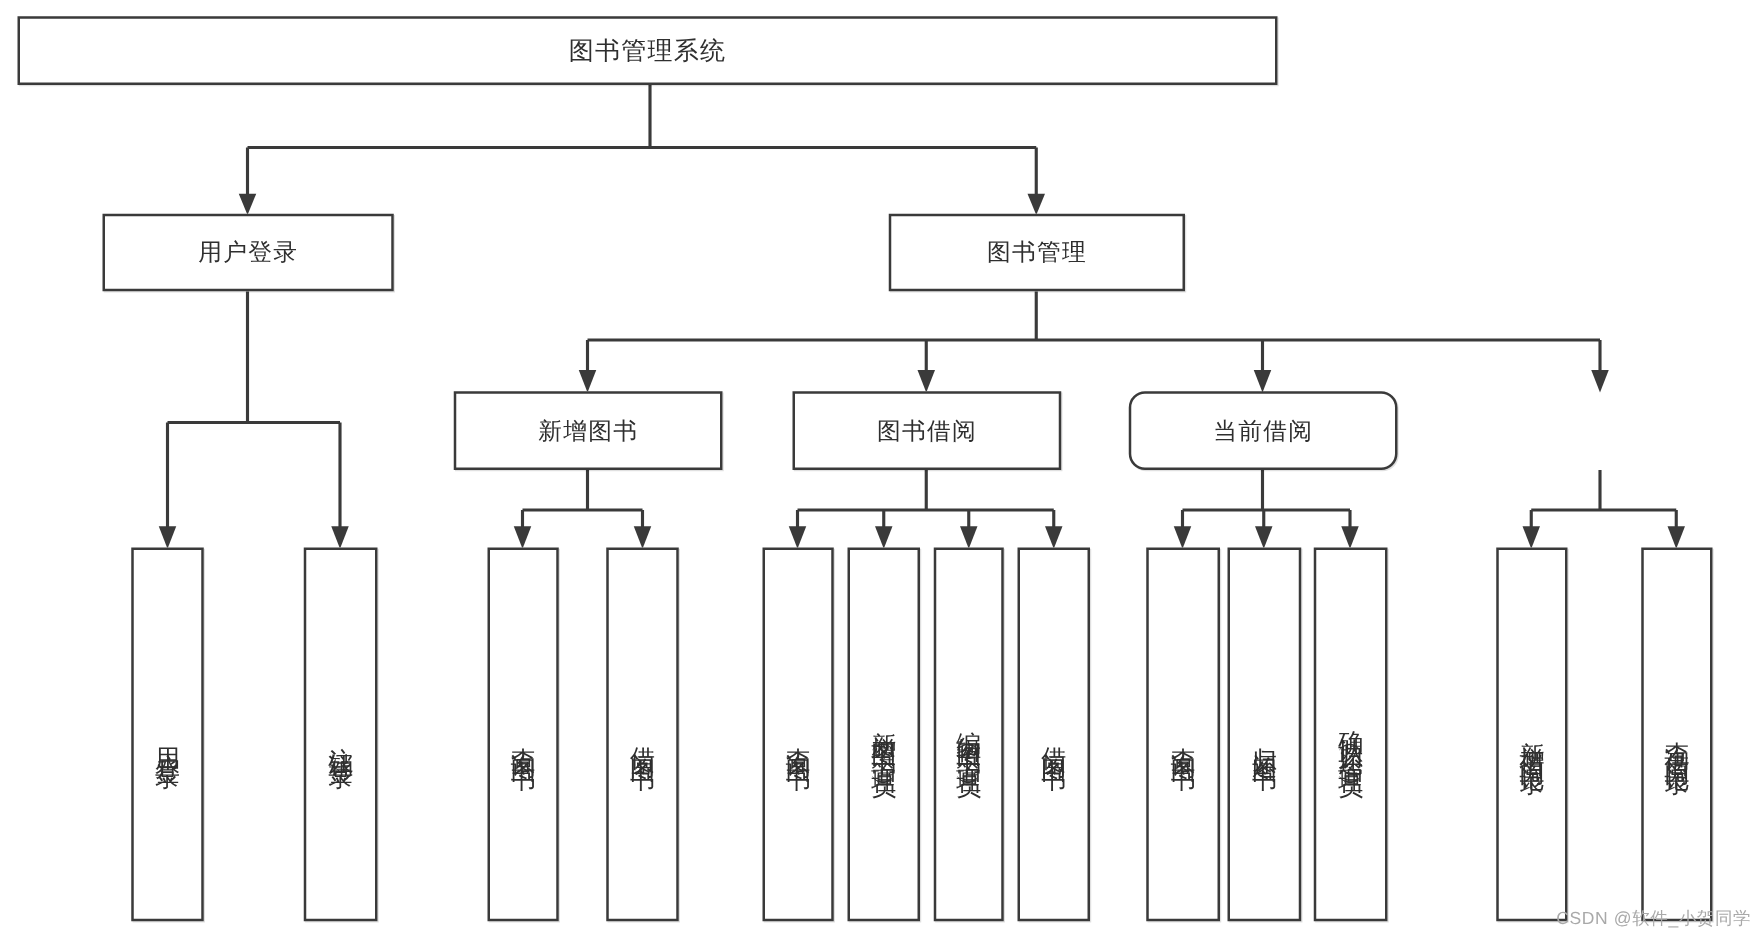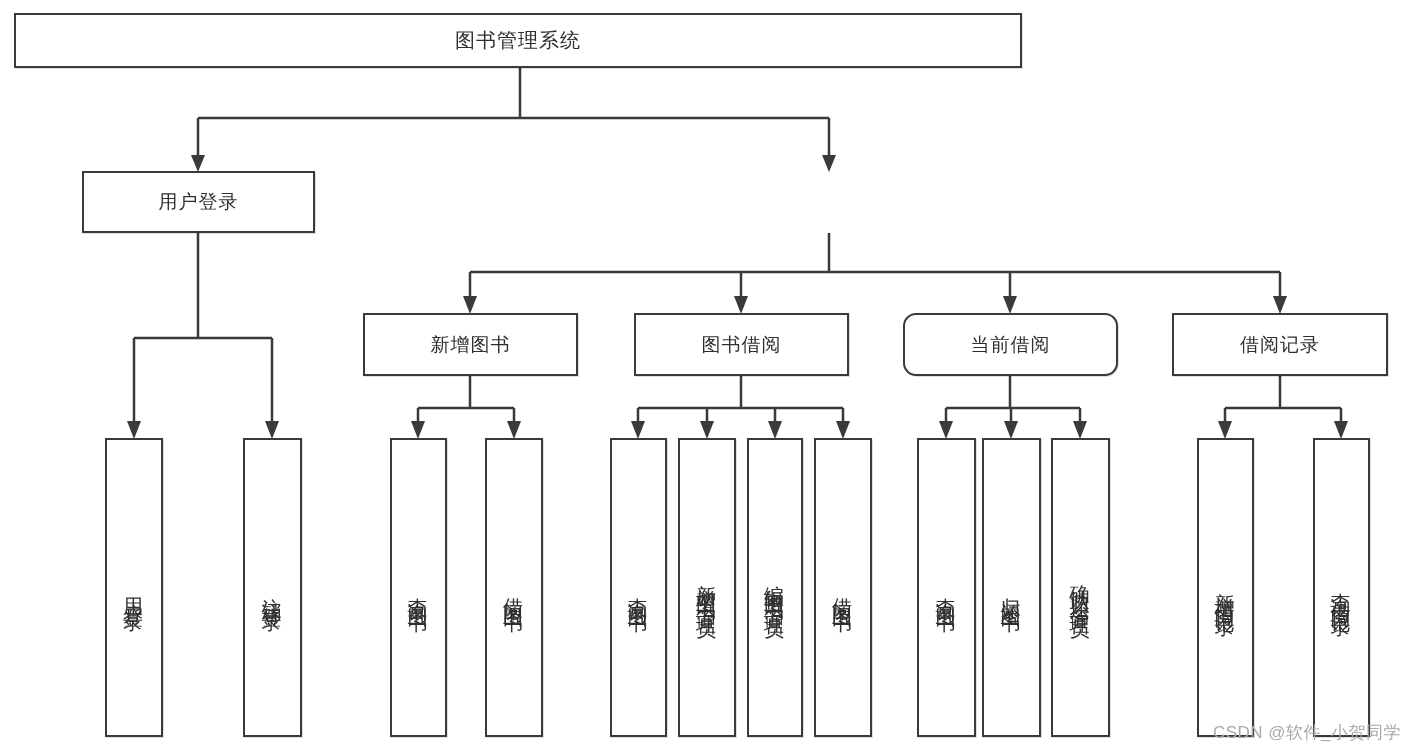--- a/index.html
+++ b/index.html
@@ -64,21 +64,21 @@
   .leaf-10 { left: 982px;  width: 59px; }
   .leaf-11 { left: 1051px; width: 59px; letter-spacing: 3px; }
   .leaf-12 { left: 1197px; width: 57px; letter-spacing: 3px; }
   .leaf-13 { left: 1313px; width: 57px; letter-spacing: 3px; }
   .watermark {
     position: absolute;
     right: 4px;
     bottom: 3px;
     z-index: 2;
     color: #a9a9a9;
-    font-size: 17px;
+    font-size: 14px;
     letter-spacing: 0.5px;
     white-space: nowrap;
   }
 </style>
 </head>
 <body>
 
 <div class="canvas">
 
   <svg class="connectors" width="1405" height="747" viewBox="0 0 1405 747">
@@ -117,25 +117,25 @@
       <polygon points="1004,421 1018,421 1011,439"></polygon>
       <polygon points="1073,421 1087,421 1080,439"></polygon>
       <polygon points="1218,421 1232,421 1225,439"></polygon>
       <polygon points="1334,421 1348,421 1341,439"></polygon>
     </g>
   </svg>
 
   <div class="box root">图书管理系统</div>
 
   <div class="box lvl2-a">用户登录</div>
+  <div class="box lvl2-b">图书管理</div>
 
   <div class="box lvl3 lvl3-1">新增图书</div>
   <div class="box lvl3 lvl3-2">图书借阅</div>
   <div class="box lvl3 lvl3-3">当前借阅</div>
-  <div class="box lvl3 lvl3-4">借阅记录</div>
 
   <div class="box leaf leaf-1">用户登录</div>
   <div class="box leaf leaf-2">注销登录</div>
   <div class="box leaf leaf-3">查询图书</div>
   <div class="box leaf leaf-4">借阅图书</div>
   <div class="box leaf leaf-5">查询图书</div>
   <div class="box leaf leaf-6">新增图书（管理员）</div>
   <div class="box leaf leaf-7">编辑图书（管理员）</div>
   <div class="box leaf leaf-8">借阅图书</div>
   <div class="box leaf leaf-9">查询图书</div>

